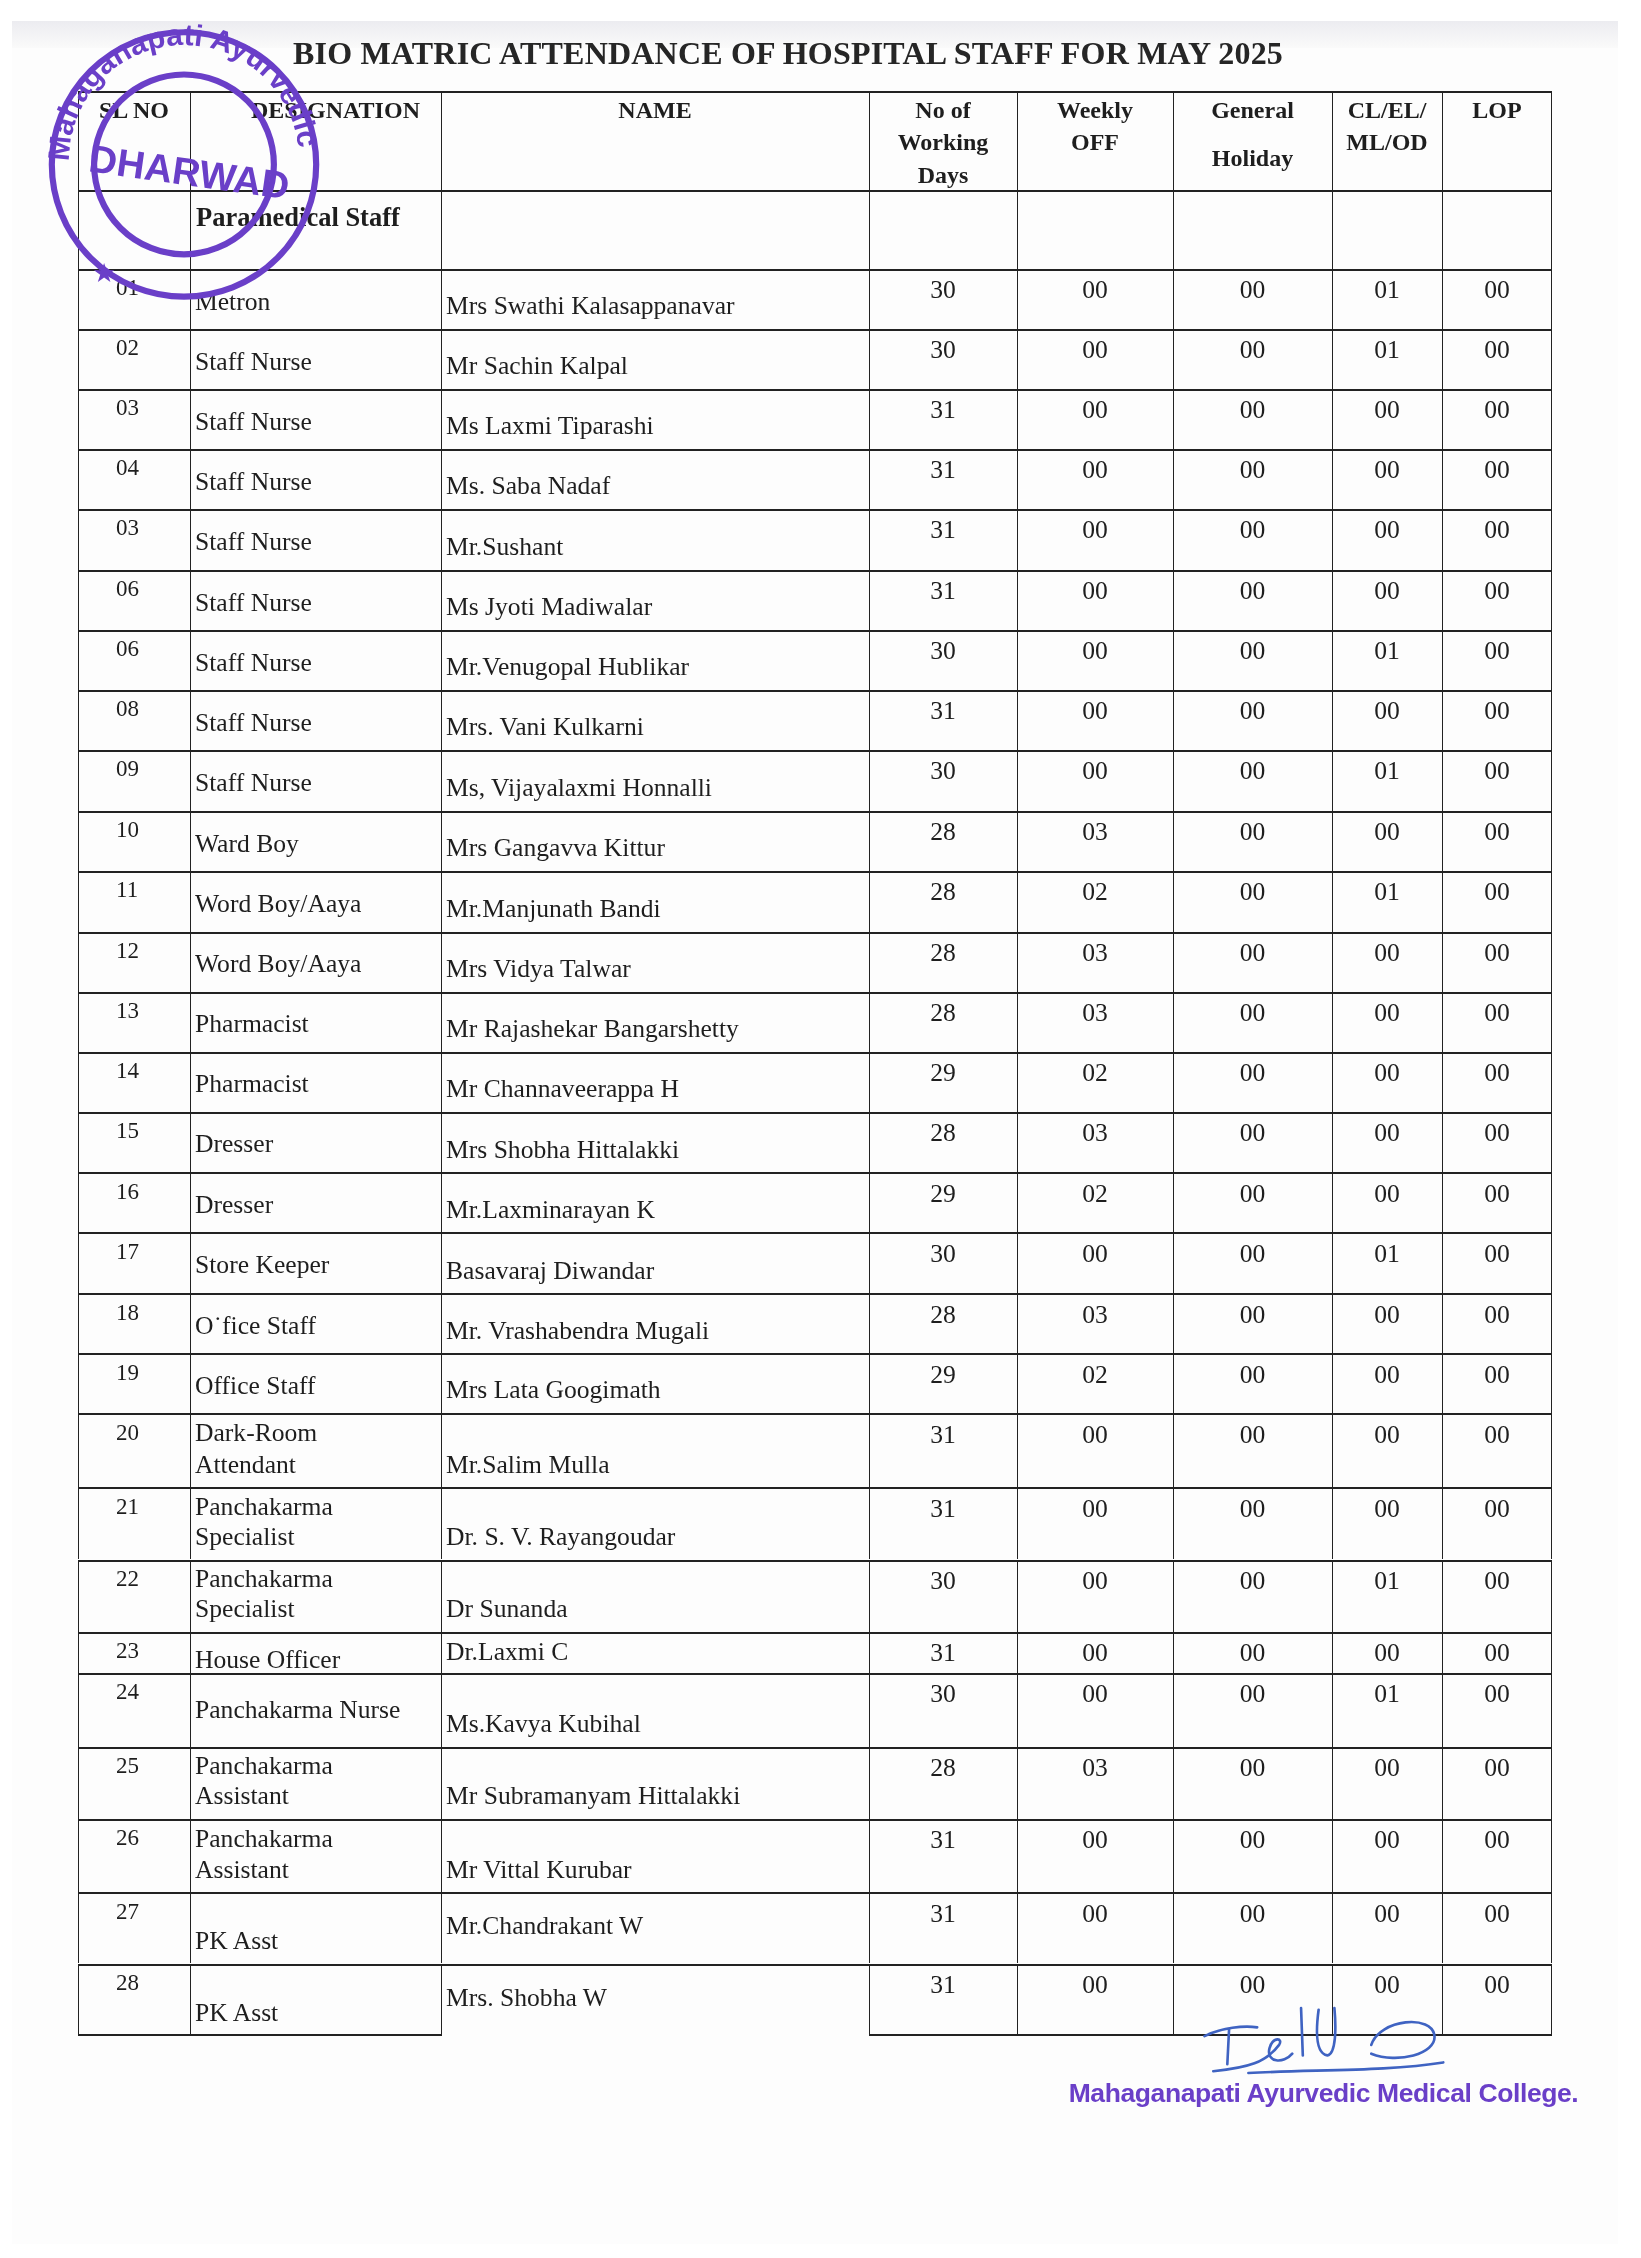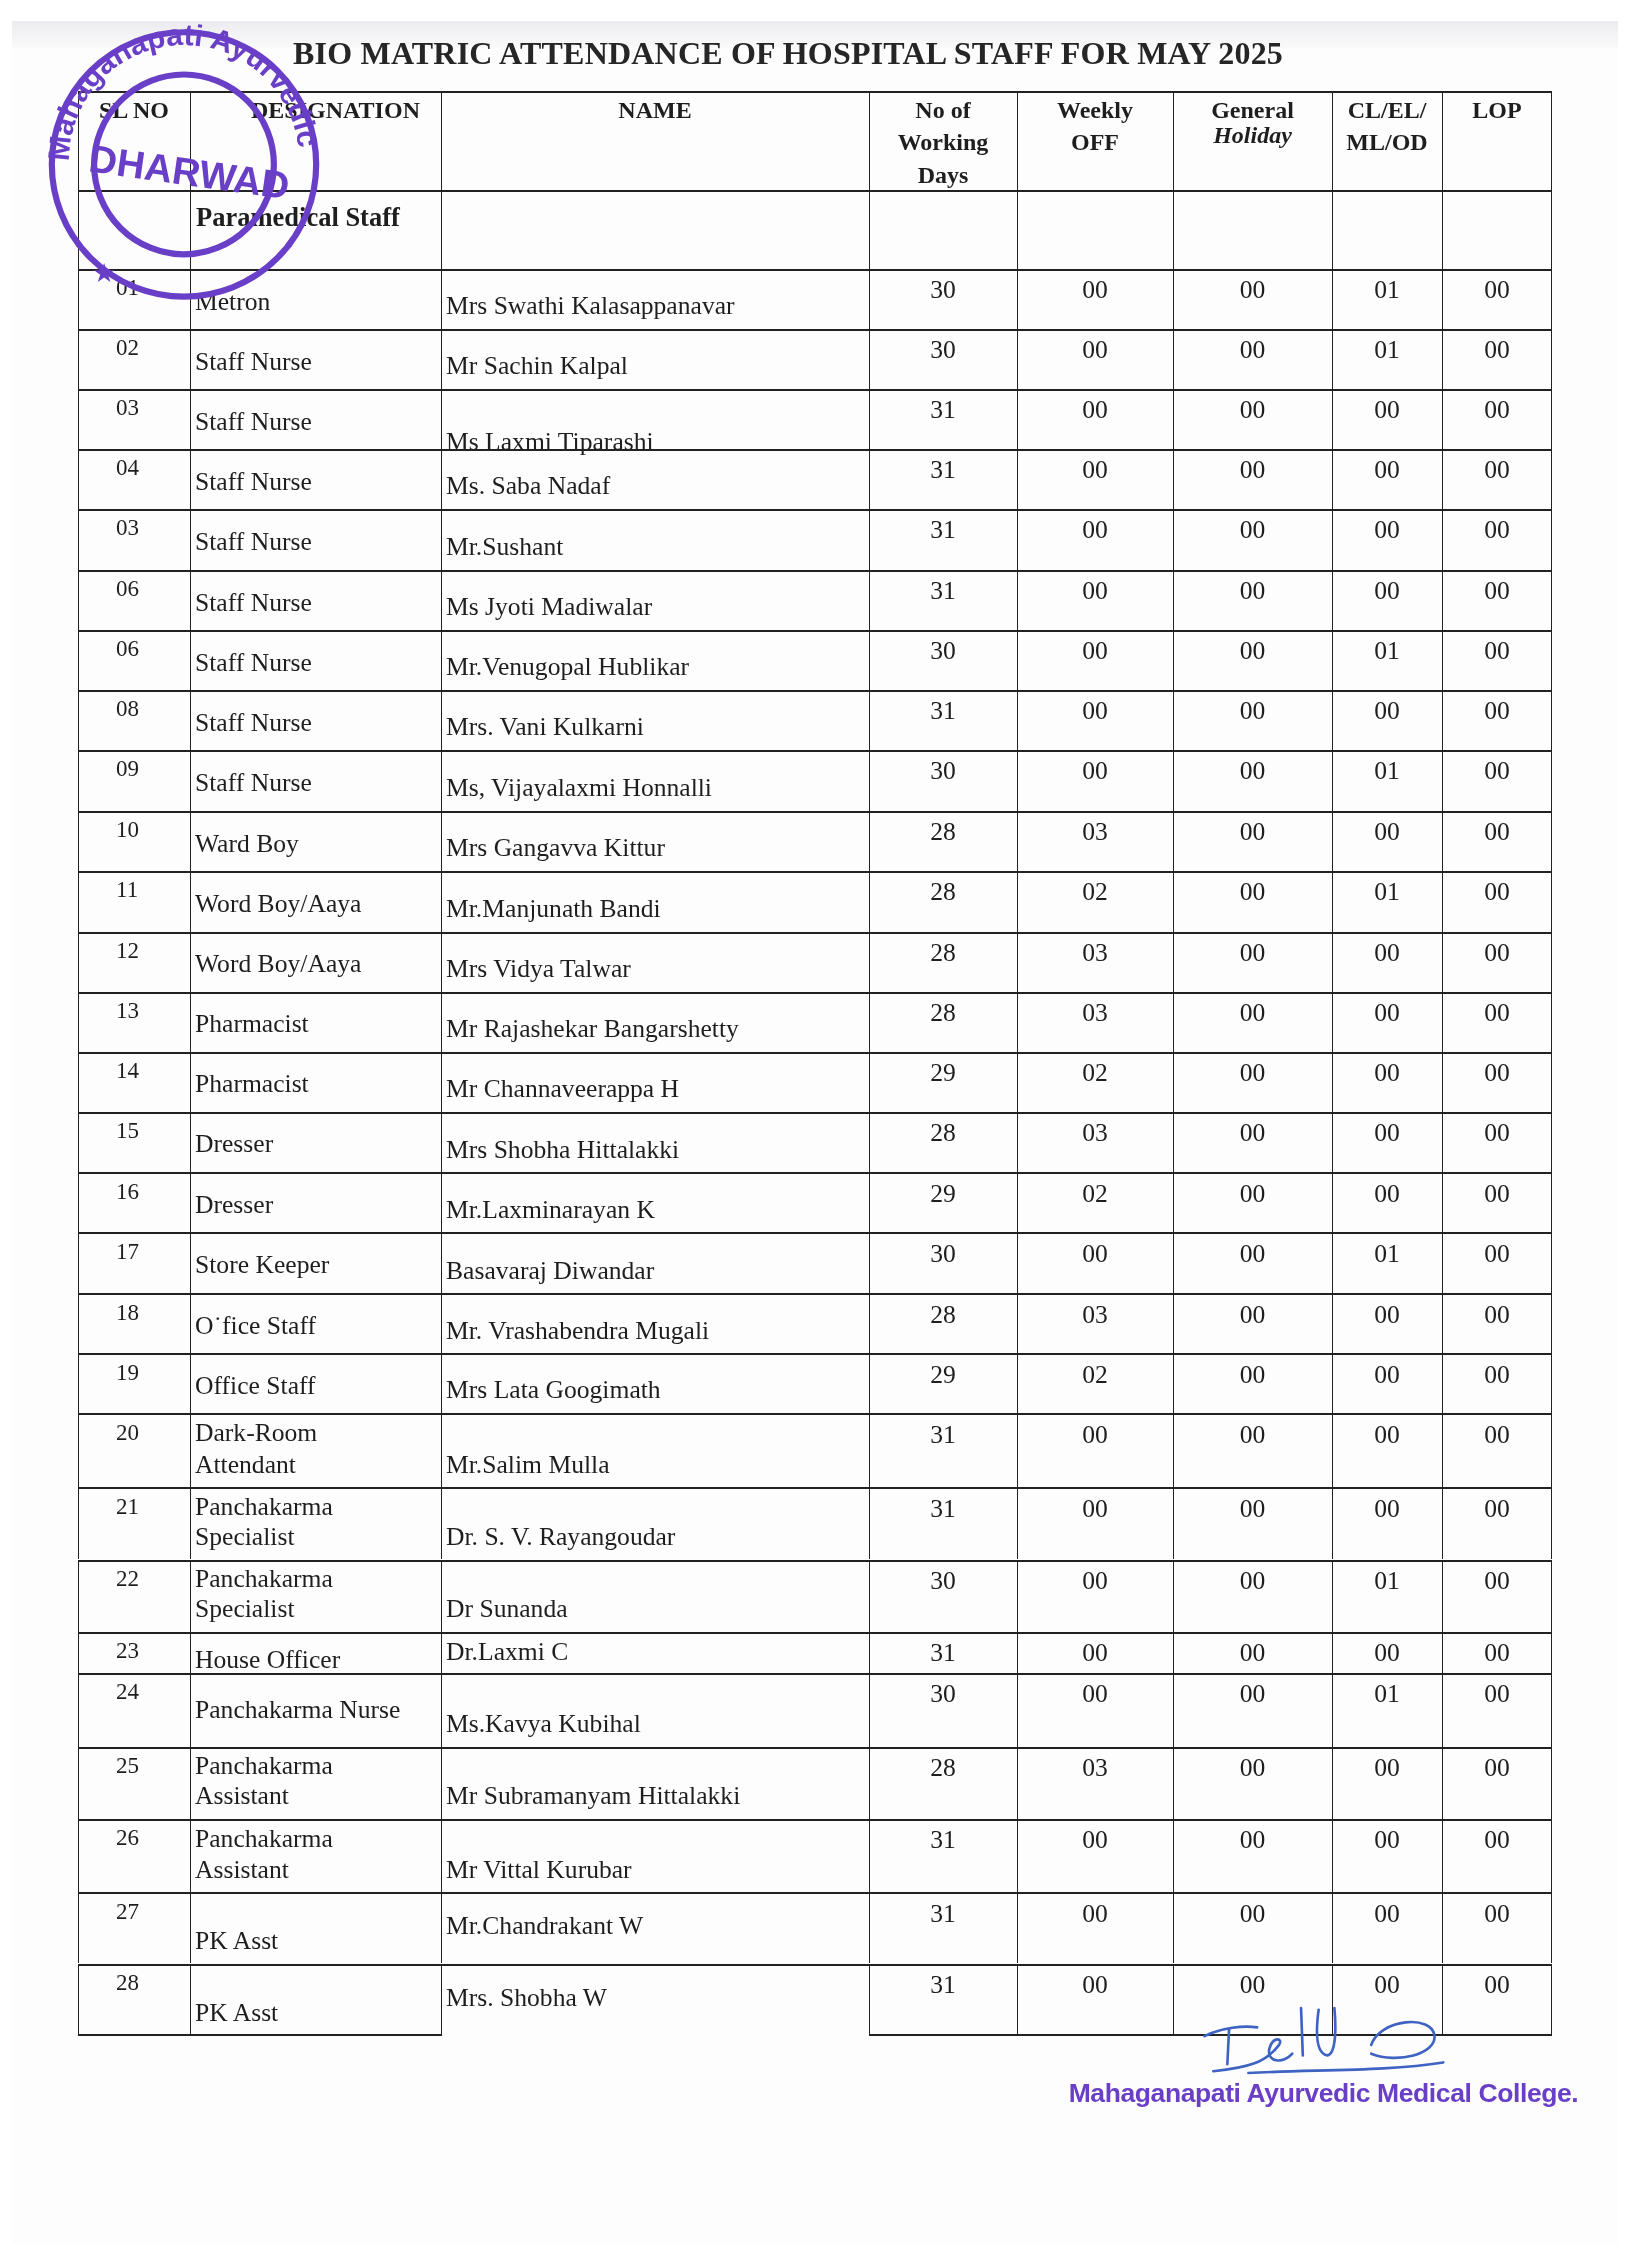--- a/index.html
+++ b/index.html
@@ -72,21 +72,21 @@
     <div class="cell" style="left: 1442px; top: 190px; width: 110px; height: 79px; border-right: 1.8px solid rgb(34, 34, 34);"></div>
     <div class="txt hdr" style="left: 78px; width: 112px; top: 94px;">SL NO</div>
     <div class="txt hdr" style="left: 203px; width: 265px; top: 94px;">DESIGNATION</div>
     <div class="txt hdr" style="left: 441px; width: 428px; top: 94px;">NAME</div>
     <div class="txt hdr" style="left: 869px; width: 148px; top: 94px;">No of</div>
     <div class="txt hdr" style="left: 869px; width: 148px; top: 126px;">Working</div>
     <div class="txt hdr" style="left: 869px; width: 148px; top: 159px;">Days</div>
     <div class="txt hdr" style="left: 1017px; width: 156px; top: 94px;">Weekly</div>
     <div class="txt hdr" style="left: 1017px; width: 156px; top: 126px;">OFF</div>
     <div class="txt hdr" style="left: 1173px; width: 159px; top: 94px;">General</div>
-    <div class="txt hdr" style="left: 1173px; width: 159px; top: 119px; font-style: italic;">Holiday</div>
+    <div class="txt hdr" style="left: 1173px; width: 159px; top: 142px;">Holiday</div>
     <div class="txt hdr" style="left: 1332px; width: 110px; top: 94px;">CL/EL/</div>
     <div class="txt hdr" style="left: 1332px; width: 110px; top: 126px;">ML/OD</div>
     <div class="txt hdr" style="left: 1442px; width: 110px; top: 94px;">LOP</div>
     <div class="txt" style="left: 196px; top: 201px; font-weight: bold; font-size: 26.5px;">Paramedical Staff</div>
     <div style="position: absolute; left: 0px; top: 0px;">
       <div class="cell" style="left: 78px; top: 269px; width: 112px; height: 60px;"></div>
       <div class="cell" style="left: 190px; top: 269px; width: 251px; height: 60px;"></div>
       <div class="cell" style="left: 441px; top: 269px; width: 428px; height: 60px;"></div>
       <div class="cell" style="left: 869px; top: 269px; width: 148px; height: 60px;"></div>
       <div class="cell" style="left: 1017px; top: 269px; width: 156px; height: 60px;"></div>
@@ -124,21 +124,21 @@
       <div class="cell" style="left: 78px; top: 389px; width: 112px; height: 60px;"></div>
       <div class="cell" style="left: 190px; top: 389px; width: 251px; height: 60px;"></div>
       <div class="cell" style="left: 441px; top: 389px; width: 428px; height: 60px;"></div>
       <div class="cell" style="left: 869px; top: 389px; width: 148px; height: 60px;"></div>
       <div class="cell" style="left: 1017px; top: 389px; width: 156px; height: 60px;"></div>
       <div class="cell" style="left: 1173px; top: 389px; width: 159px; height: 60px;"></div>
       <div class="cell" style="left: 1332px; top: 389px; width: 110px; height: 60px;"></div>
       <div class="cell" style="left: 1442px; top: 389px; width: 110px; height: 60px; border-right: 1.8px solid rgb(34, 34, 34);"></div>
       <div class="txt slno" style="left: 116px; top: 394px;">03</div>
       <div class="txt" style="left: 195px; top: 406px;">Staff Nurse</div>
-      <div class="txt" style="left: 446px; top: 410px; margin-top: 16px;">Ms Laxmi Tiparashi</div>
+      <div class="txt" style="left: 446px; top: 410px;">Ms Laxmi Tiparashi</div>
       <div class="txt num" style="left: 869px; width: 148px; top: 394px;">31</div>
       <div class="txt num" style="left: 1017px; width: 156px; top: 394px;">00</div>
       <div class="txt num" style="left: 1173px; width: 159px; top: 394px;">00</div>
       <div class="txt num" style="left: 1332px; width: 110px; top: 394px;">00</div>
       <div class="txt num" style="left: 1442px; width: 110px; top: 394px;">00</div>
     </div>
     <div style="position: absolute; left: 0px; top: 0px;">
       <div class="cell" style="left: 78px; top: 449px; width: 112px; height: 60px;"></div>
       <div class="cell" style="left: 190px; top: 449px; width: 251px; height: 60px;"></div>
       <div class="cell" style="left: 441px; top: 449px; width: 428px; height: 60px;"></div>

